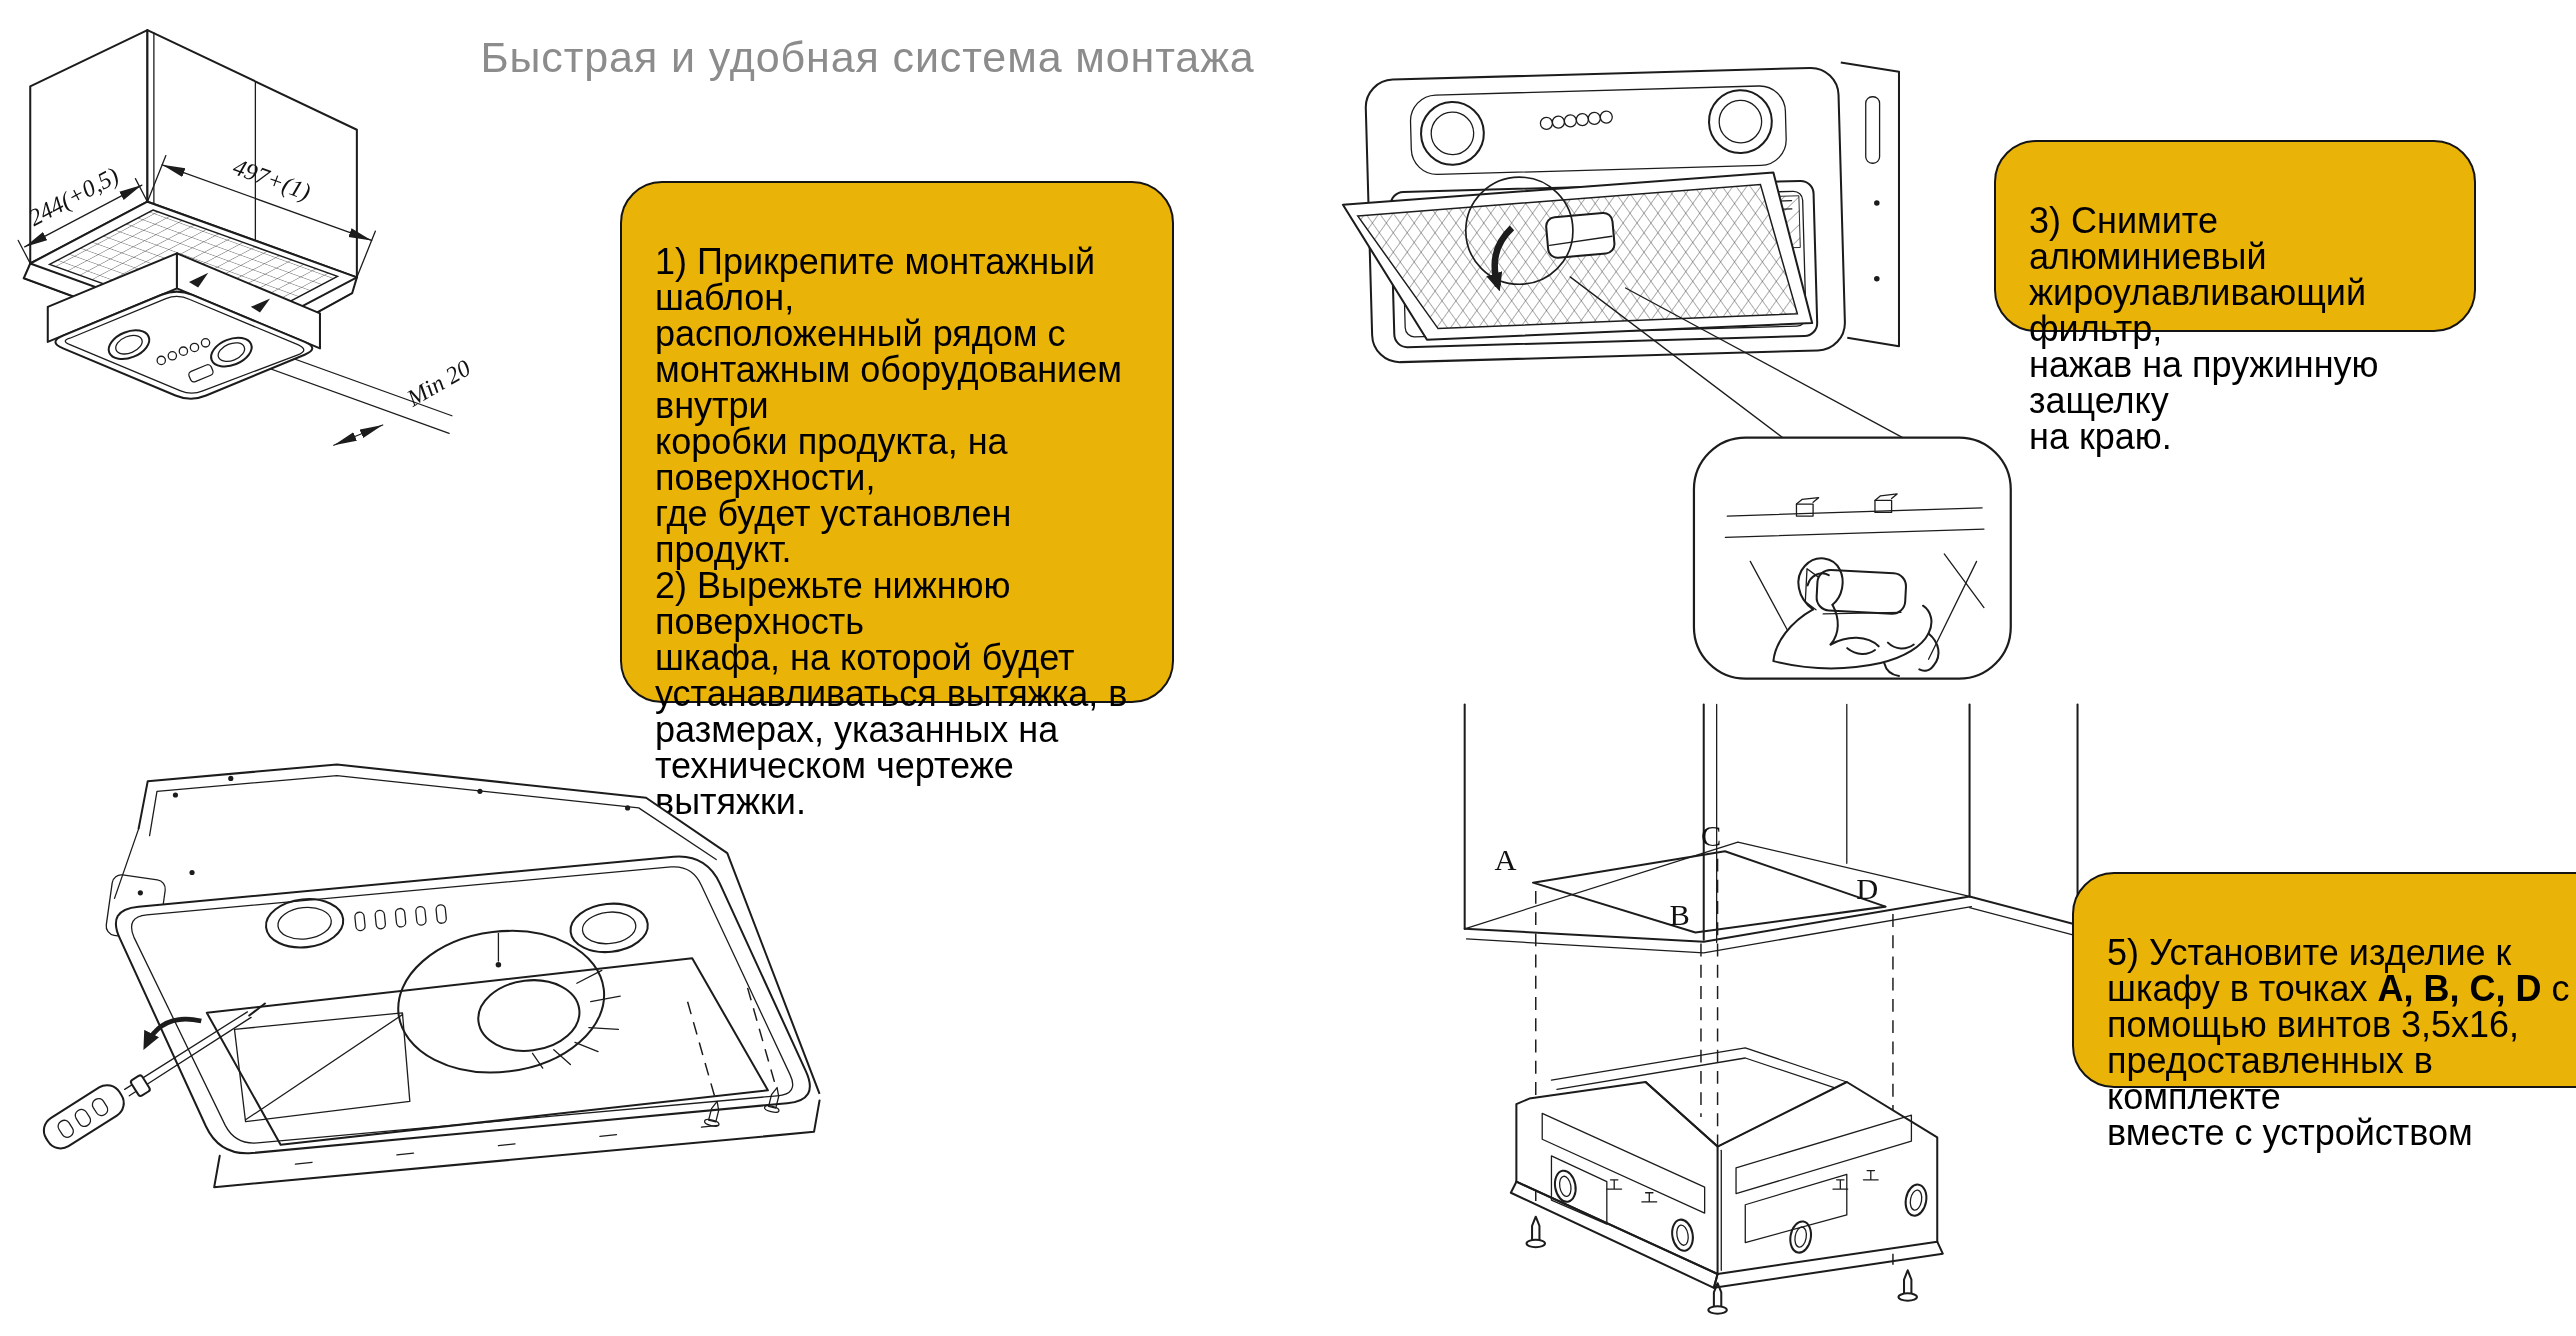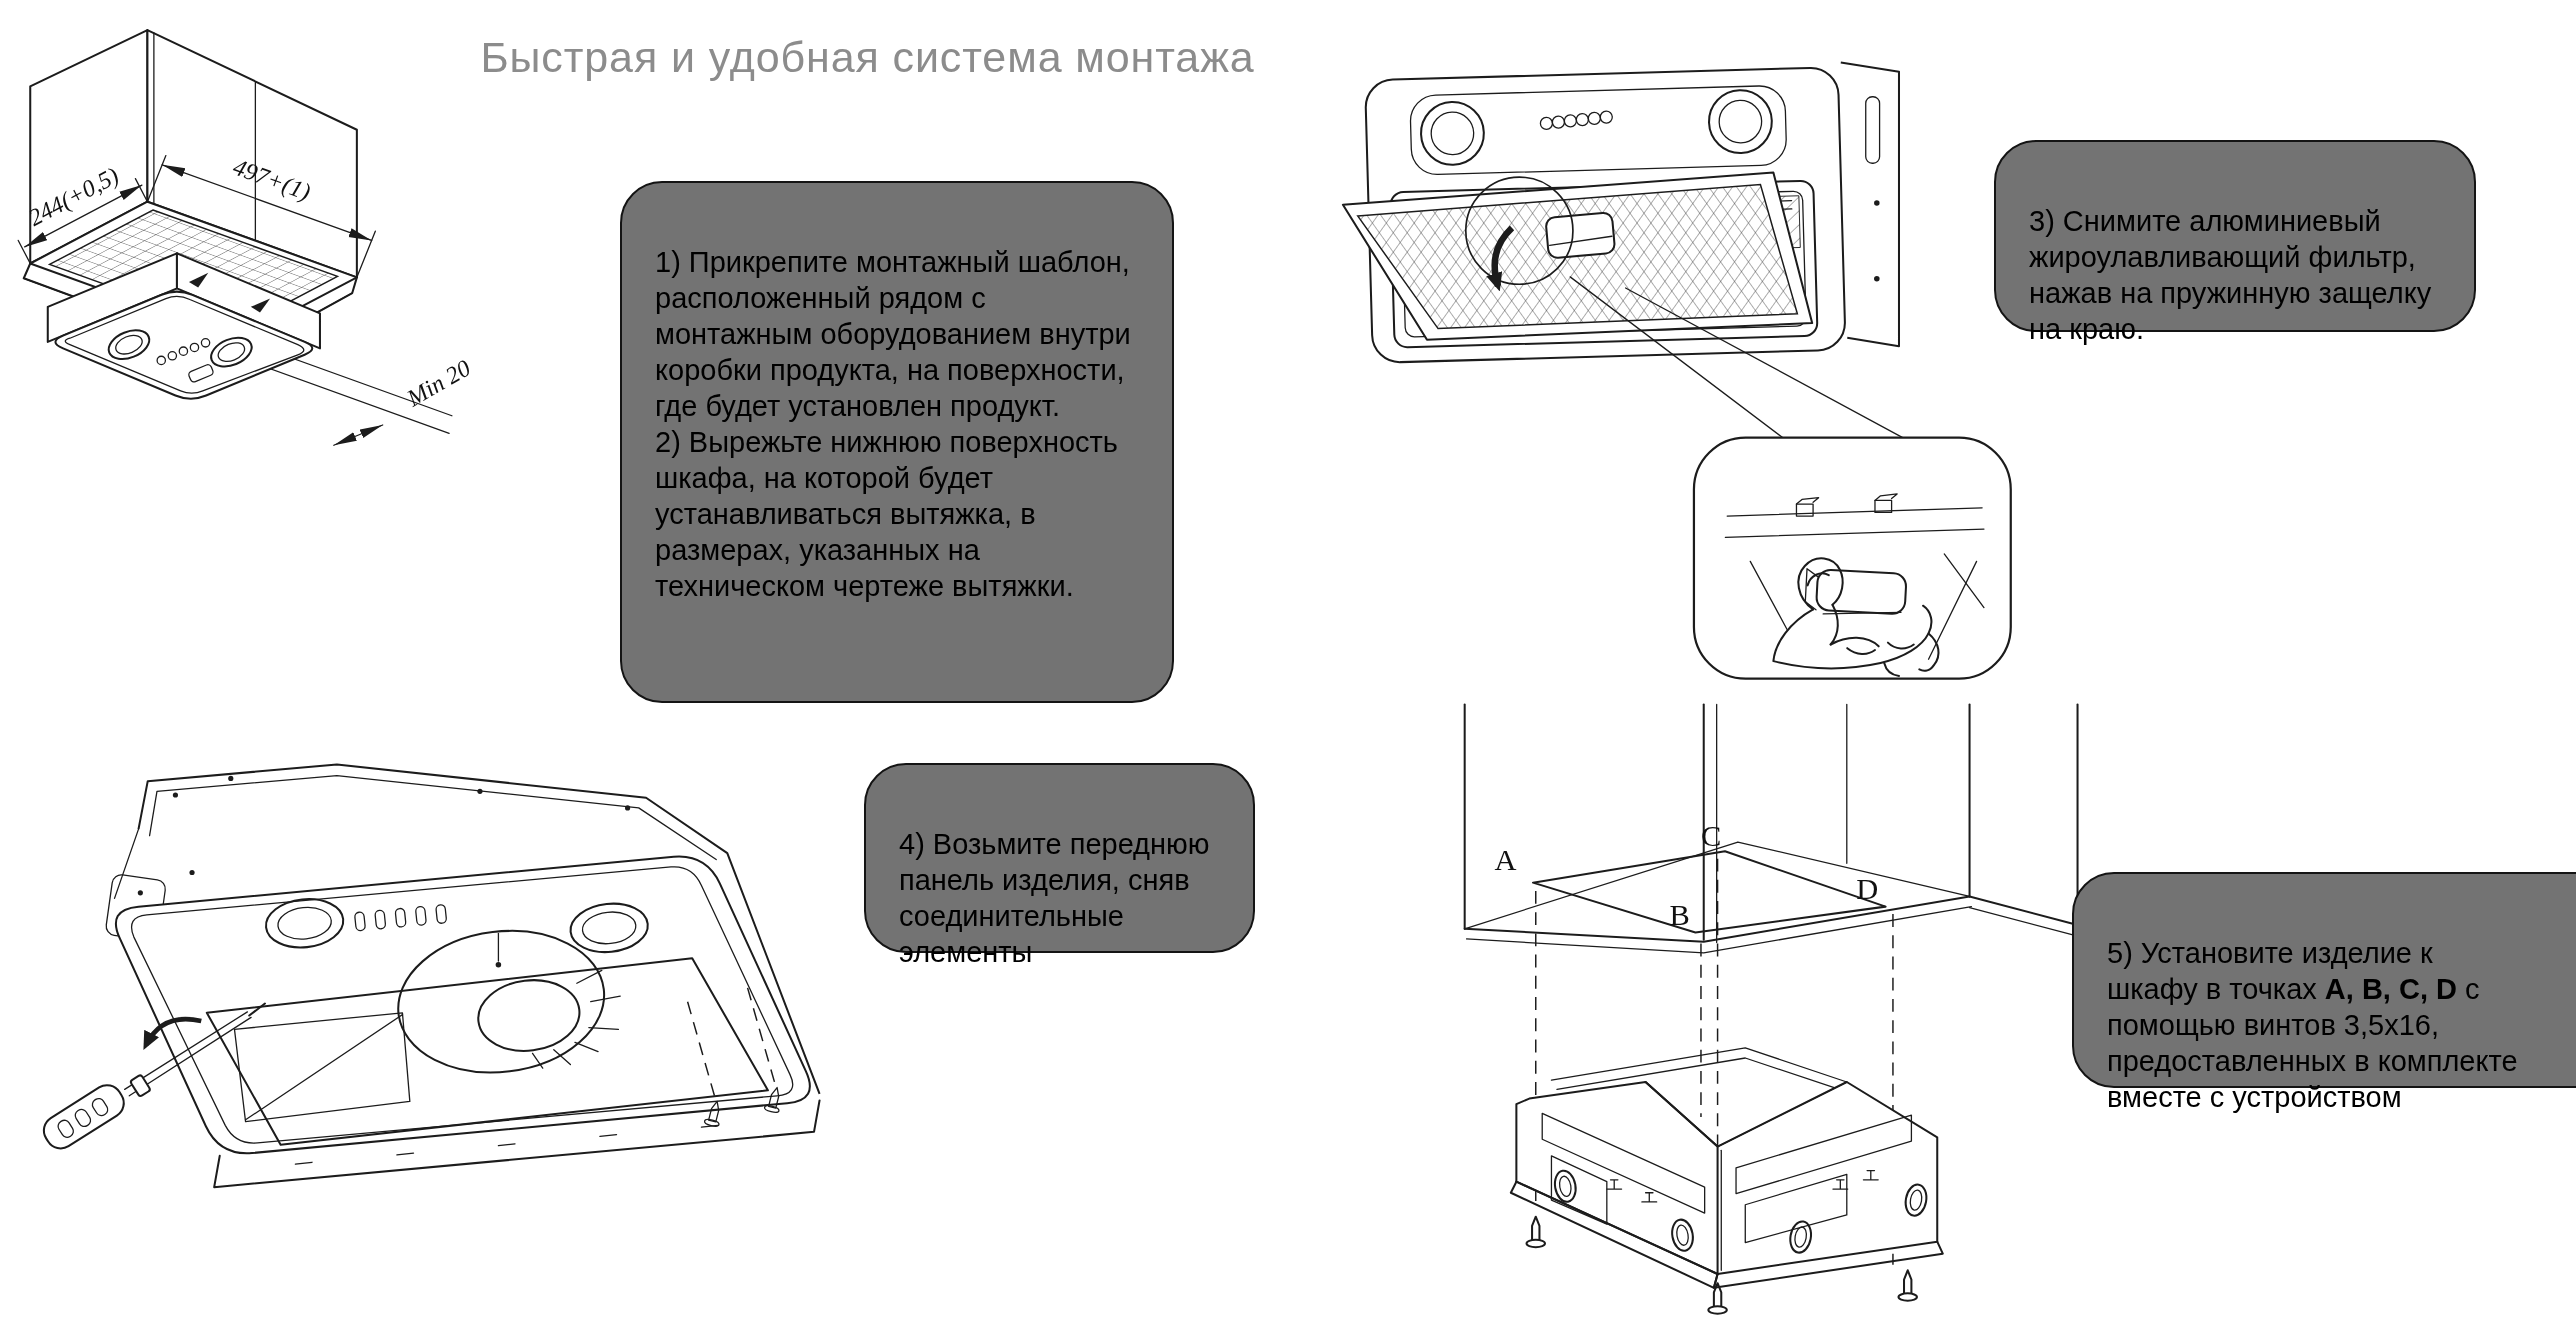--- a/index.html
+++ b/index.html
@@ -5,23 +5,23 @@
   html,body { margin:0; padding:0; background:#ffffff; }
   .canvas {
     position:relative; width:2576px; height:1337px; background:#ffffff;
     font-family:"Liberation Sans", sans-serif; overflow:hidden; color:#000;padding-left:20px;
   }
   .page-title {
     position:absolute; left:443px; top:33px; width:849px; text-align:center;
     font-size:43px; font-weight:400; color:#8c8c8c; letter-spacing:0.9px;
   }
   .note {
-    position:absolute; box-sizing:border-box; background:#737373;
+    position:absolute; box-sizing:border-box; background:#eab308;
     border:2.8px solid #141414; border-radius:42px; padding:25px 33px;
-    font-size:29px; line-height:36px; color:#000; white-space:pre-line;
+    font-size:36px; line-height:36px; color:#000; white-space:pre-line;
   }
   .note b { font-weight:bold;text-align:right; }
   svg { position:absolute; }
   .ln  { fill:none; stroke:#1c1c1c; stroke-width:2.2; stroke-linecap:round; stroke-linejoin:round; }
   .lnf { fill:#ffffff; stroke:#1c1c1c; stroke-width:2.2; stroke-linejoin:round; }
   .thin { stroke-width:1.4; }
   .med { stroke-width:1.8; }
   .dash { fill:none; stroke:#1c1c1c; stroke-width:1.6; stroke-dasharray:14 9; }
   .inkfill { fill:#1c1c1c; stroke:none; }
   .dim { font:italic 26px "Liberation Serif", serif; fill:#111111; }
@@ -301,26 +301,20 @@
       <g transform="translate(93,388) rotate(-32.3)">
         <rect class="lnf" x="-97" y="-18" width="94" height="36" rx="16"></rect>
         <rect class="ln thin" x="-80" y="-9" width="13" height="19" rx="6"></rect>
         <rect class="ln thin" x="-58" y="-9" width="13" height="19" rx="6"></rect>
         <rect class="ln thin" x="-36" y="-9" width="13" height="19" rx="6"></rect>
       </g>
       <path d="M178 311 Q136 301 118 337" fill="none" stroke="#1c1c1c" stroke-width="5" marker-end="url(#ba3)"></path>
     </g>
   </svg>
 
-  <div class="note" style="left:864px;top:763px;width:391px;height:190px;">
-    <span>4) Возьмите переднюю
-панель изделия, сняв
-соединительные
-элементы</span>
-  </div>
 
   <svg style="left:1413px;top:683px" width="683" height="654" viewBox="0 0 740 708">
 
     <g>
       <line class="ln" x1="56" y1="23" x2="56" y2="266"></line>
       <line class="ln" x1="315" y1="23" x2="315" y2="278"></line>
       <line class="ln thin" x1="329" y1="23" x2="329" y2="281"></line>
       <line class="ln thin" x1="470" y1="23" x2="470" y2="195"></line>
       <line class="ln" x1="603" y1="23" x2="603" y2="231"></line>
       <line class="ln" x1="720" y1="23" x2="720" y2="262"></line>

